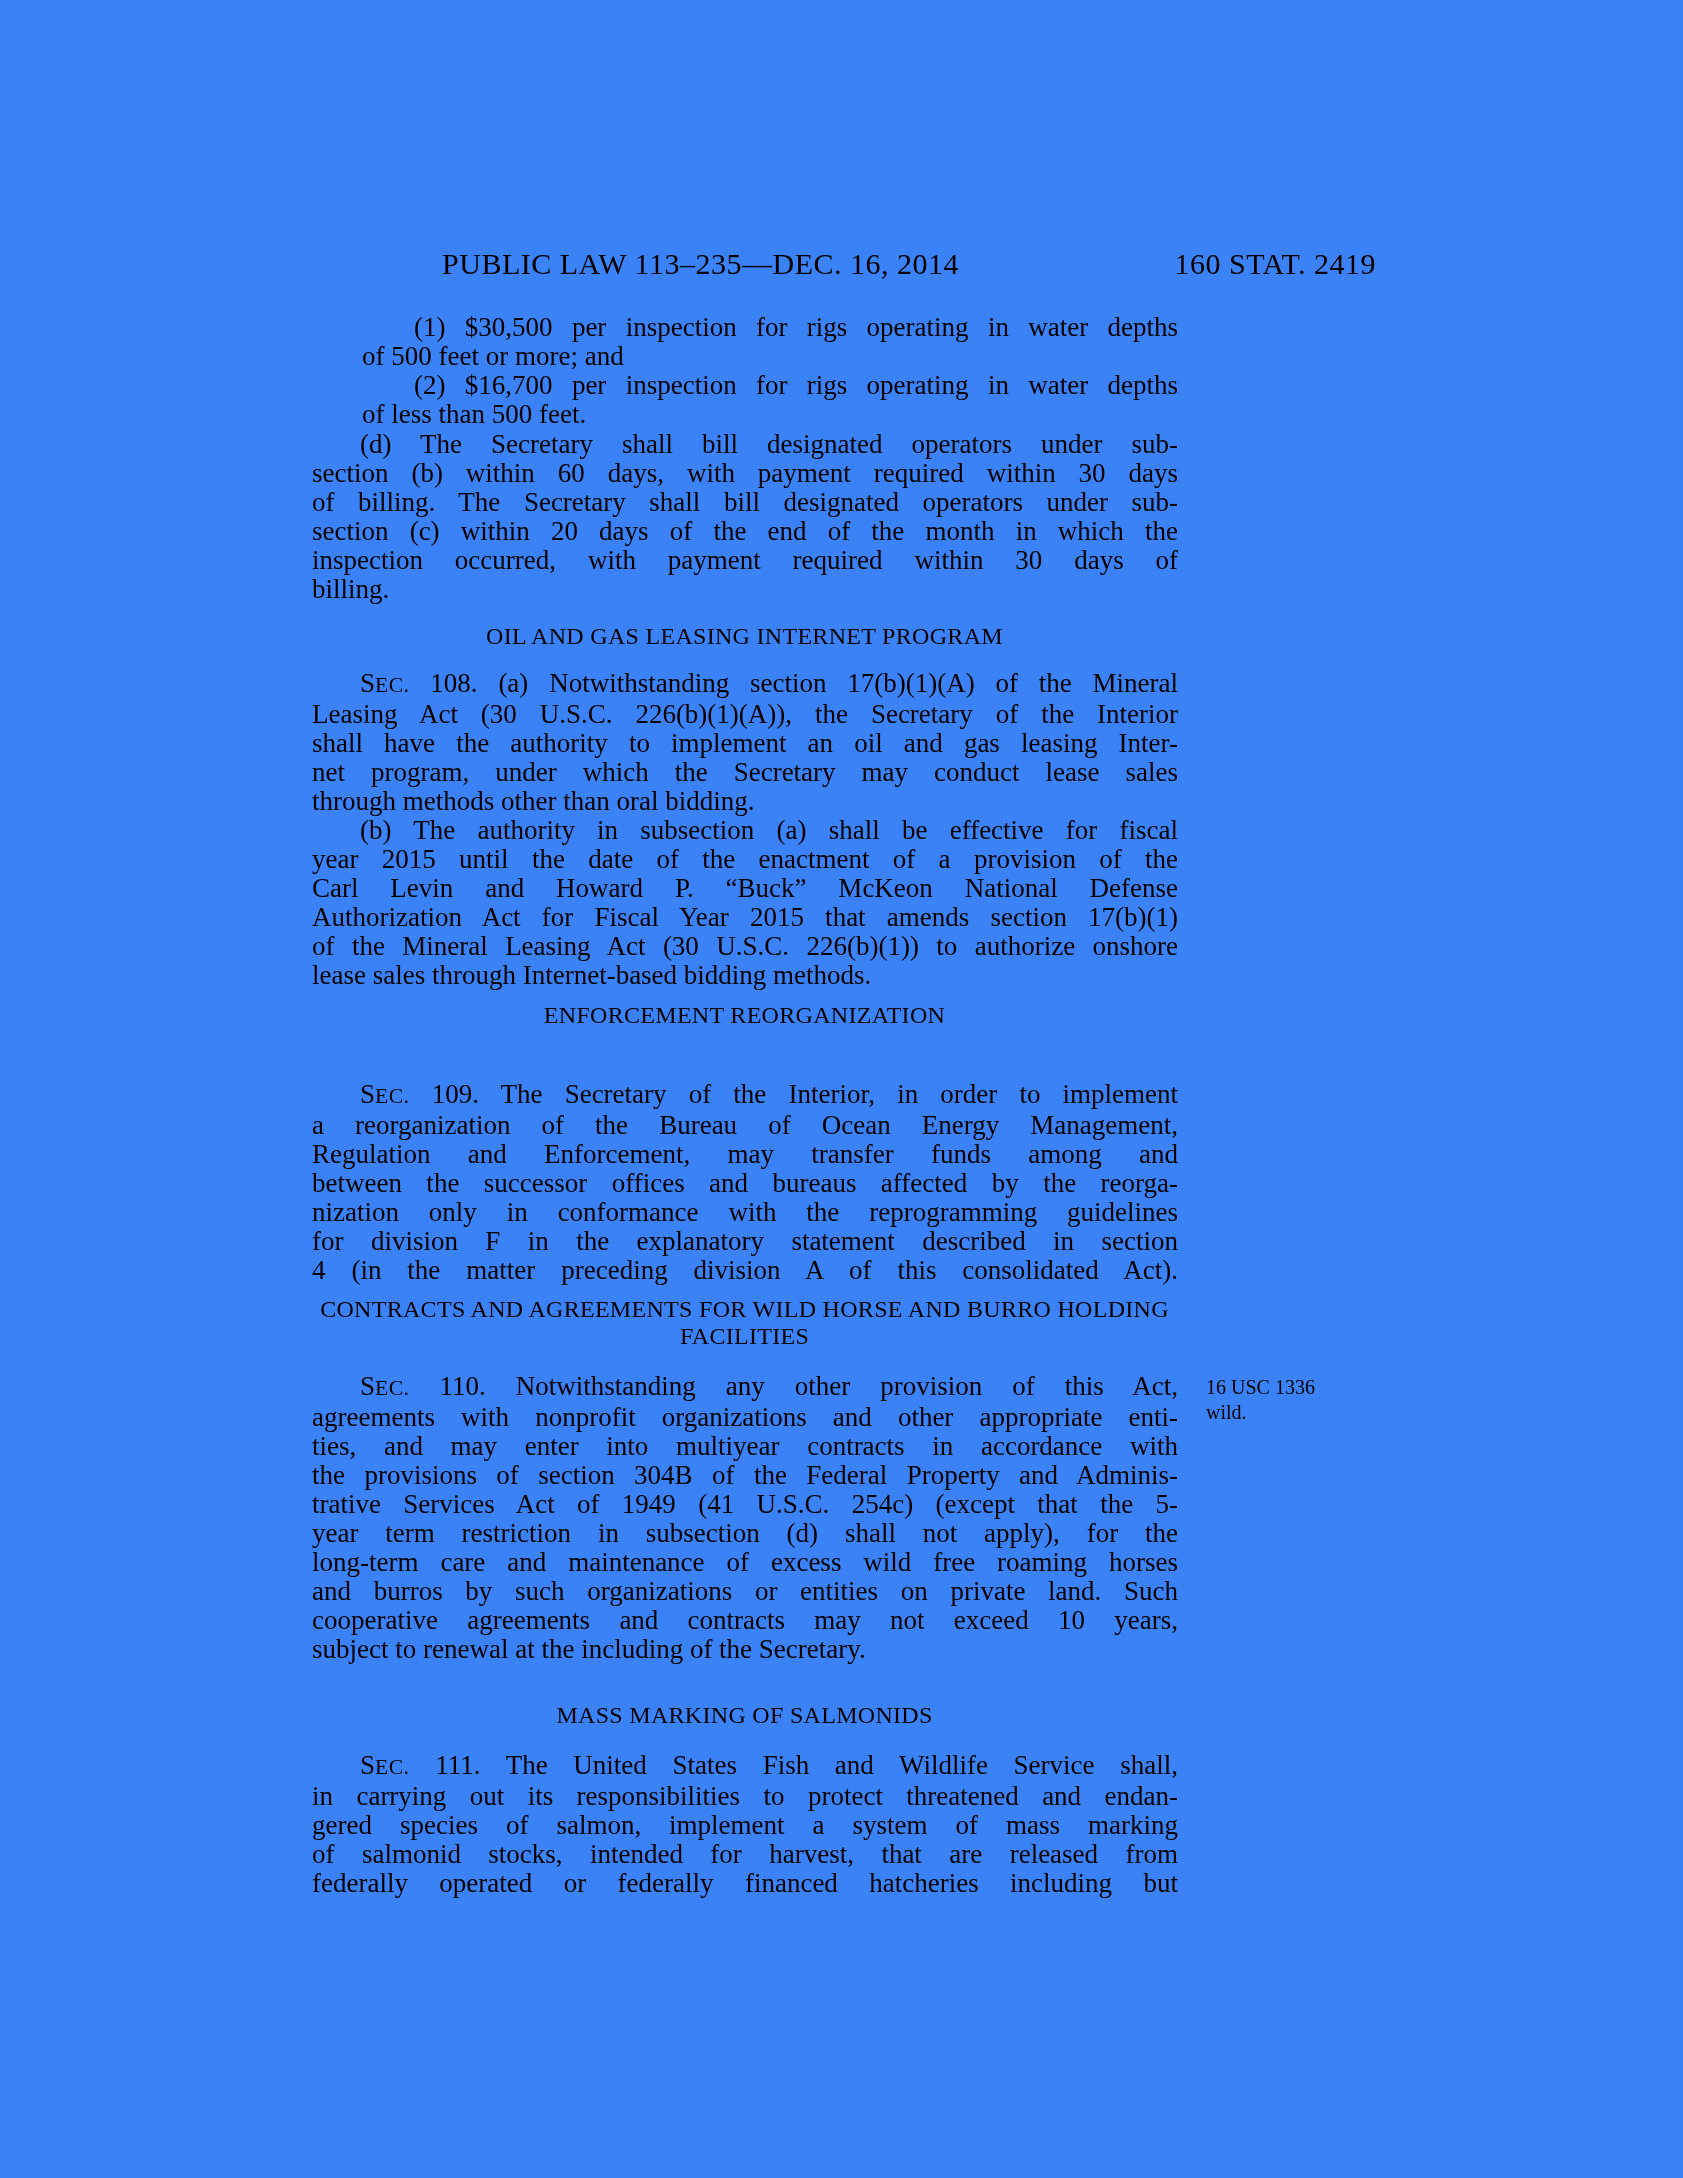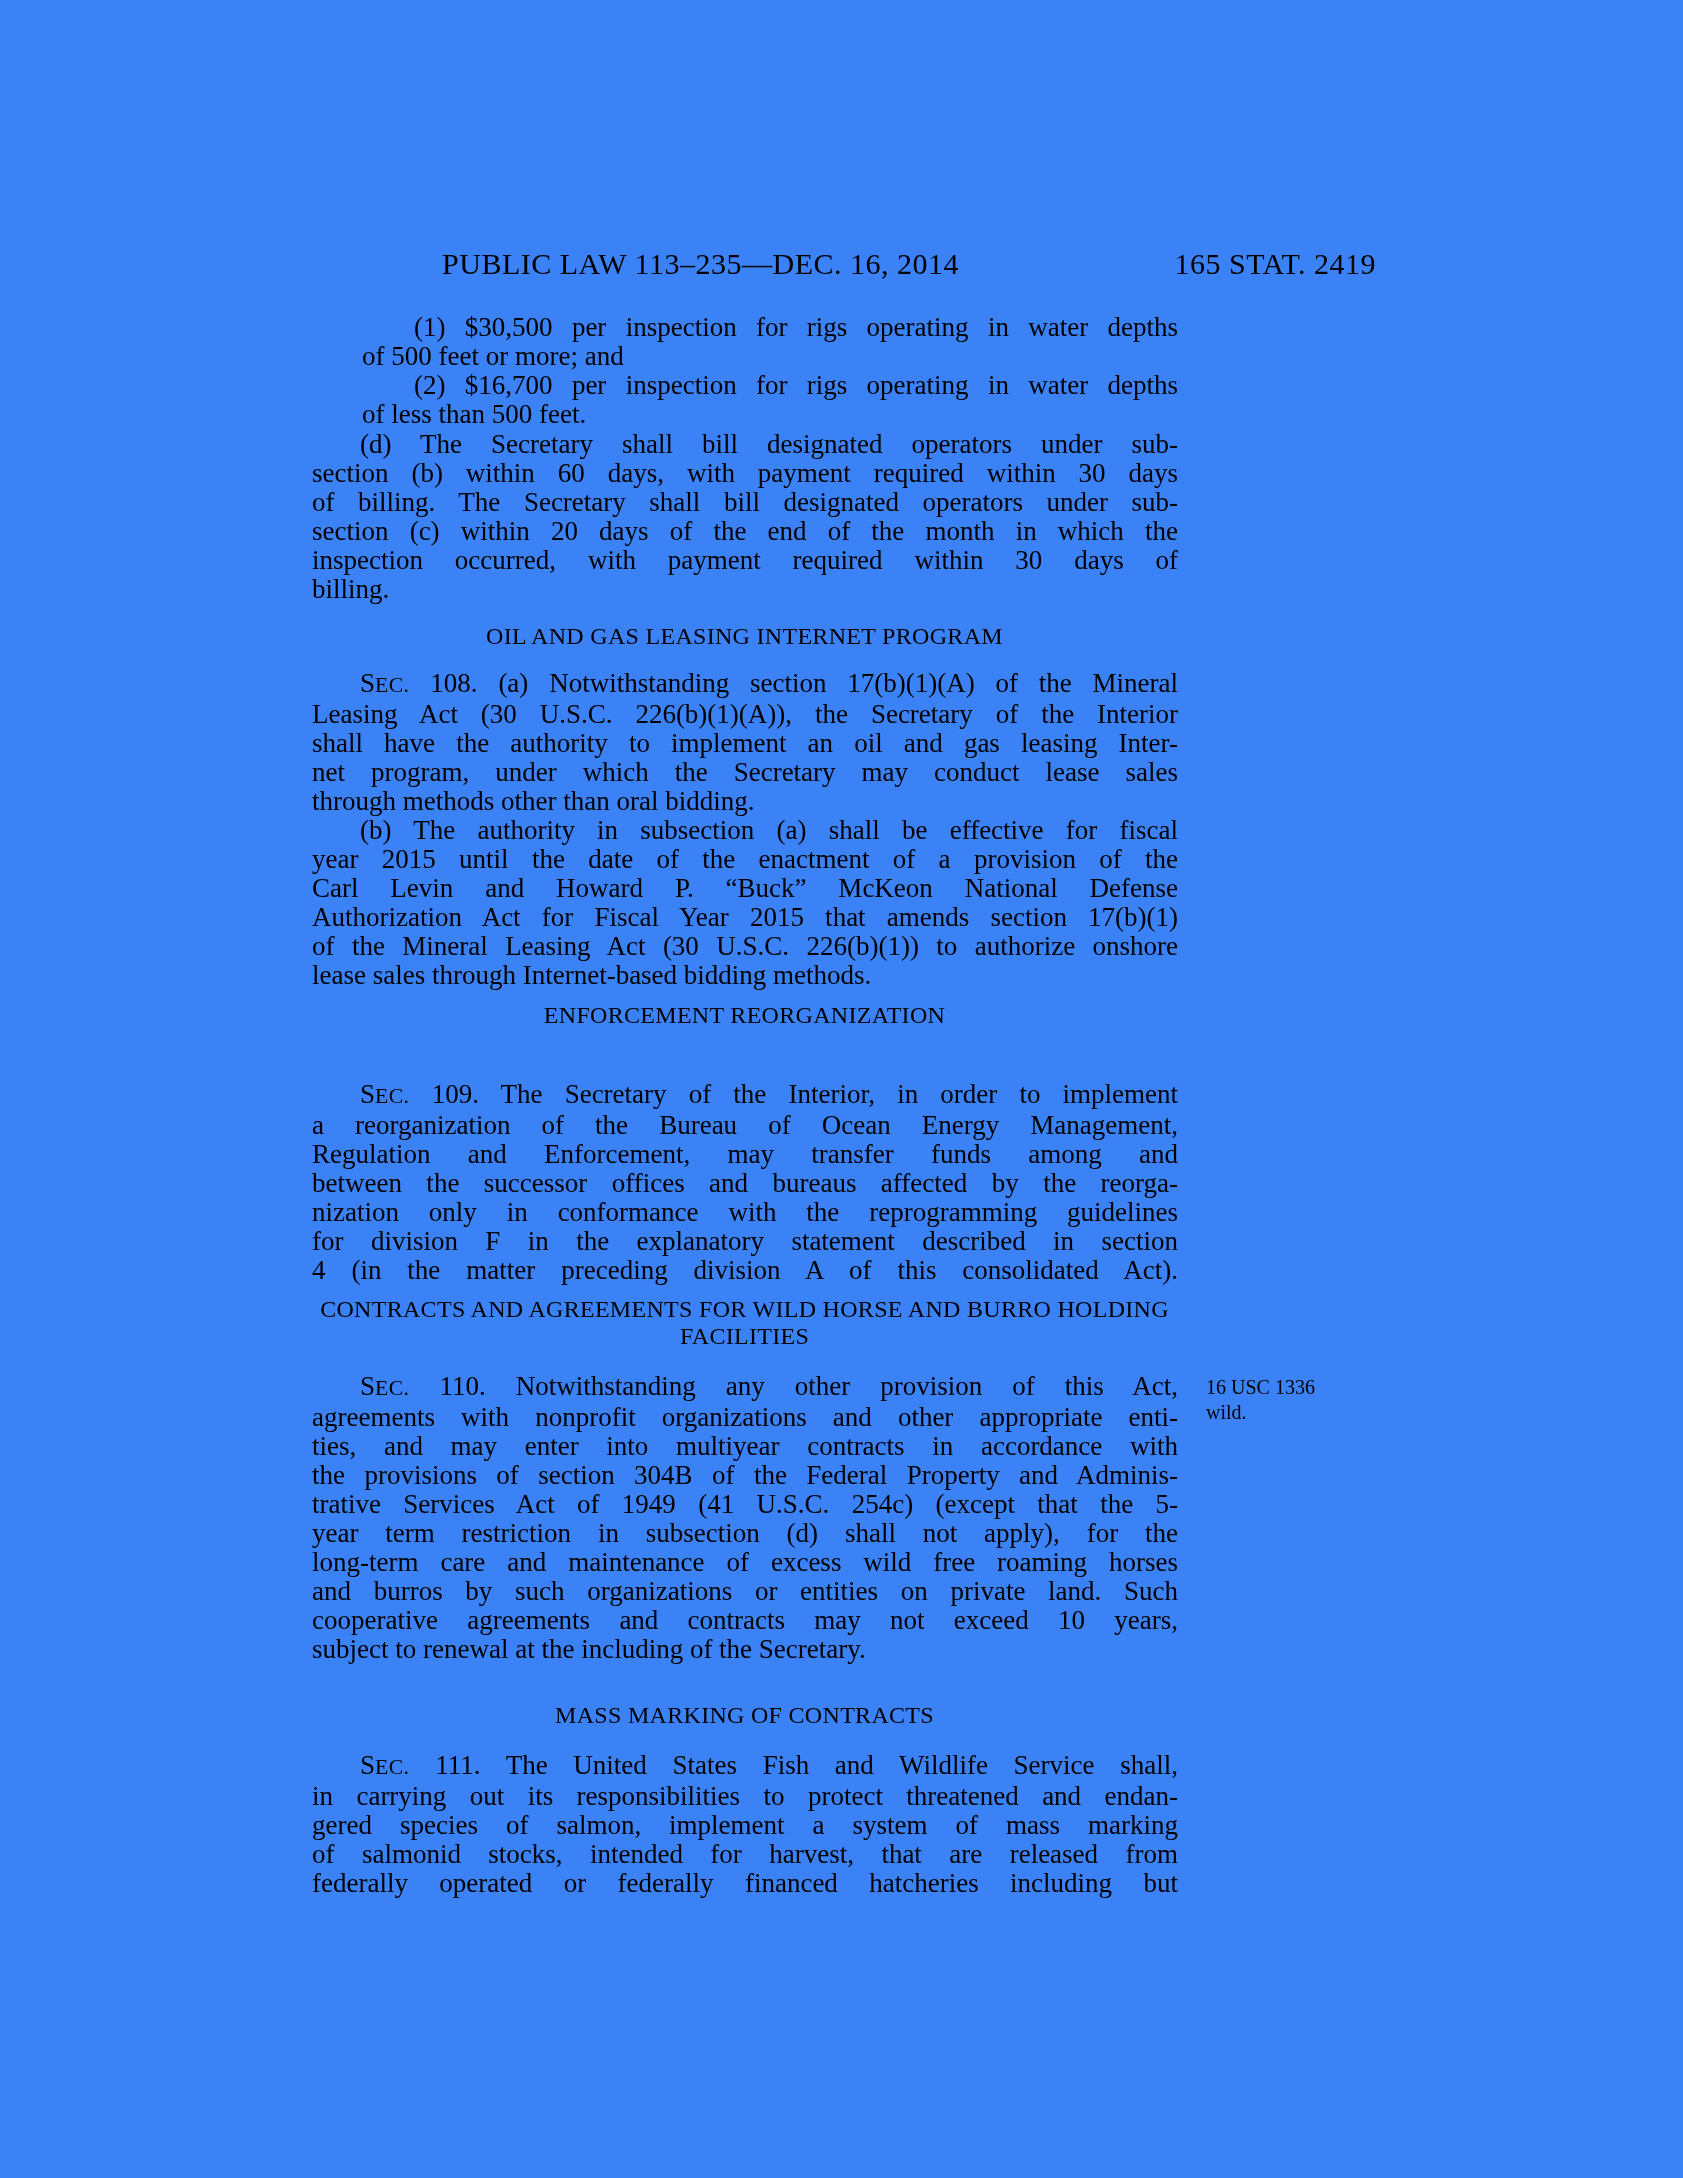--- a/index.html
+++ b/index.html
@@ -44,21 +44,21 @@
     width:168px; text-align:left;
   }
 </style>
 </head>
 <body>
 
 <div class="page">
 
   <div class="hdr" id="hdr-law">PUBLIC LAW 113–235—DEC. 16, 2014</div>
 
-  <div class="hdr" id="hdr-stat">165 STAT. 2419</div>
+  <div class="hdr" id="hdr-stat">160 STAT. 2419</div>
 
   <div class="col">
       <div class="blk" style="top: 313px;">
         <div class="ln ind-i1">(1) $30,500 per inspection for rigs operating in water depths</div>
         <div class="ln ind-ic flush">of 500 feet or more; and</div>
         <div class="ln ind-i1">(2) $16,700 per inspection for rigs operating in water depths</div>
         <div class="ln ind-ic flush">of less than 500 feet.</div>
       </div>
       <div class="blk" style="top: 430px;">
         <div class="ln ind-p">(d) The Secretary shall bill designated operators under sub-</div>
@@ -108,21 +108,21 @@
         <div class="ln">ties, and may enter into multiyear contracts in accordance with</div>
         <div class="ln">the provisions of section 304B of the Federal Property and Adminis-</div>
         <div class="ln">trative Services Act of 1949 (41 U.S.C. 254c) (except that the 5-</div>
         <div class="ln">year term restriction in subsection (d) shall not apply), for the</div>
         <div class="ln">long-term care and maintenance of excess wild free roaming horses</div>
         <div class="ln">and burros by such organizations or entities on private land. Such</div>
         <div class="ln">cooperative agreements and contracts may not exceed 10 years,</div>
         <div class="ln flush">subject to renewal at the including of the Secretary.</div>
       </div>
       <div class="blk heading" style="top: 1702px;">
-        <div>MASS MARKING OF CONTRACTS</div>
+        <div>MASS MARKING OF SALMONIDS</div>
       </div>
       <div class="blk" style="top: 1751px;">
         <div class="ln ind-p"><span>S</span><span class="sc">EC.</span> 111. The United States Fish and Wildlife Service shall,</div>
         <div class="ln">in carrying out its responsibilities to protect threatened and endan-</div>
         <div class="ln">gered species of salmon, implement a system of mass marking</div>
         <div class="ln">of salmonid stocks, intended for harvest, that are released from</div>
         <div class="ln">federally operated or federally financed hatcheries including but</div>
       </div>
     </div>
 

